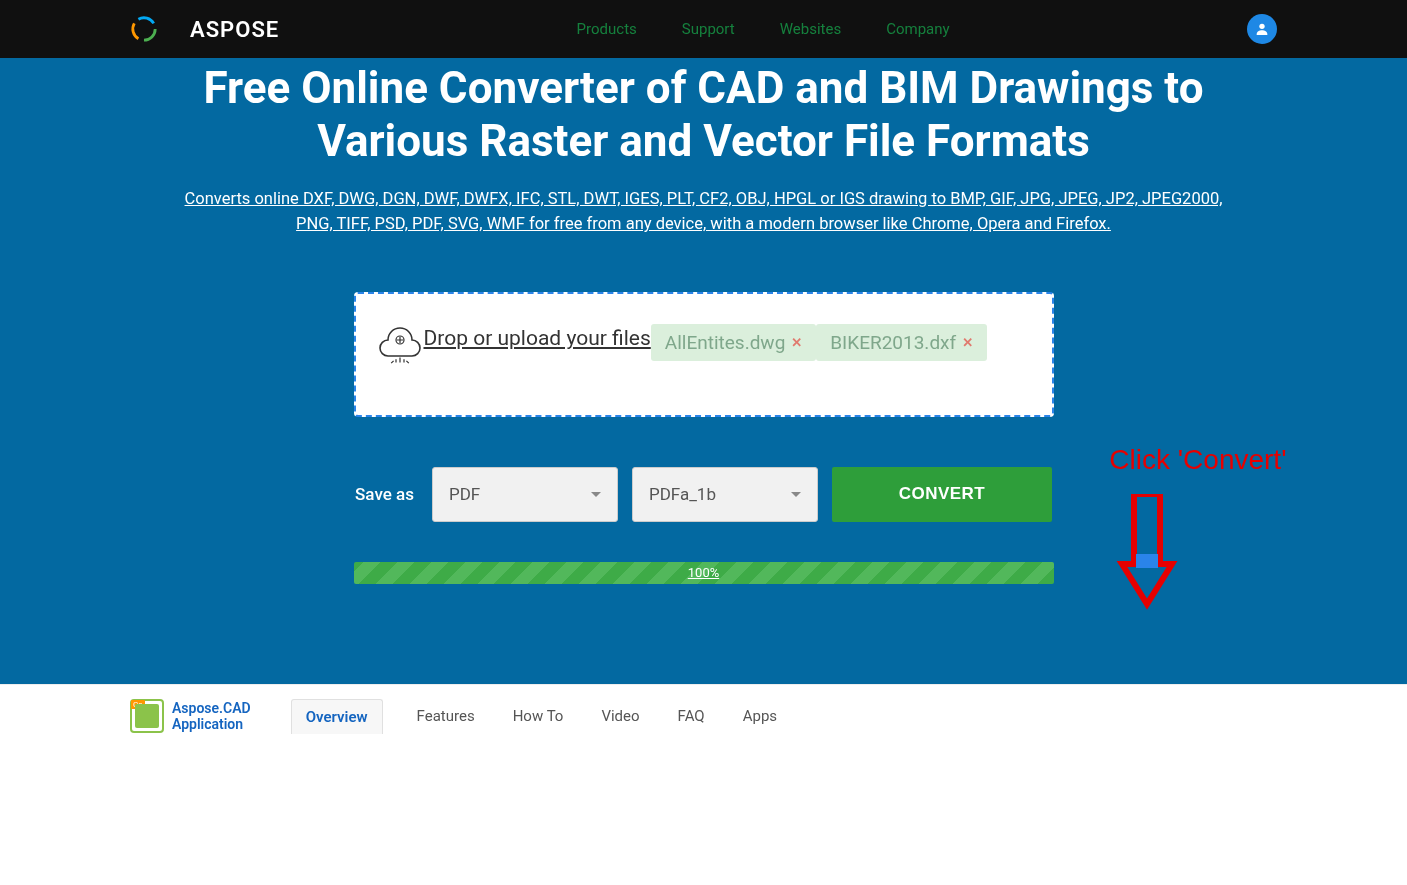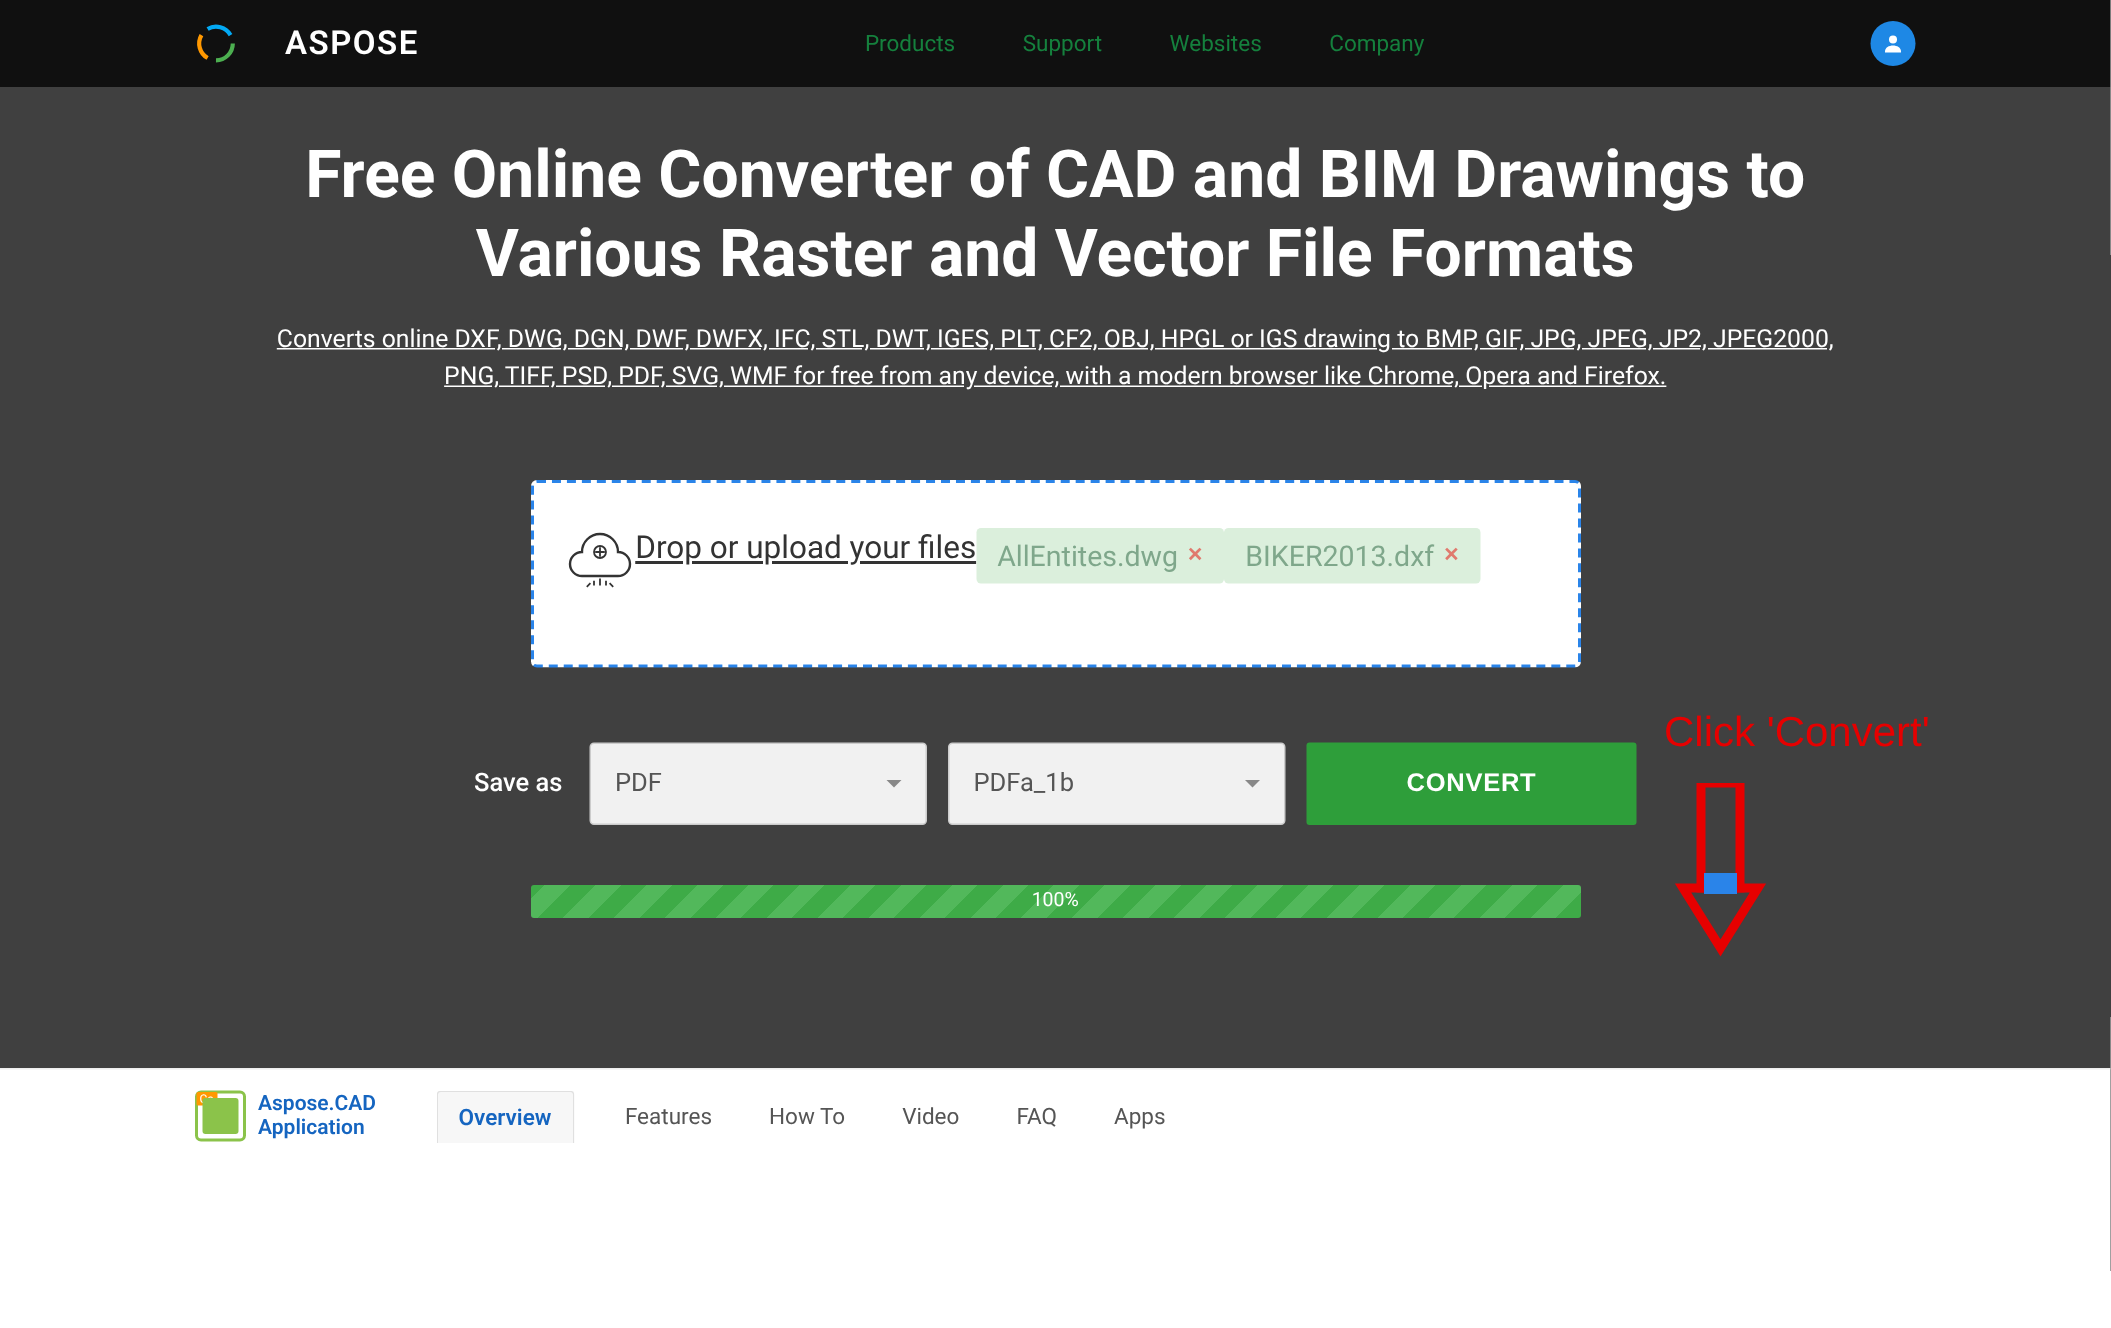--- a/index.html
+++ b/index.html
@@ -6,40 +6,40 @@
 body { font-family: -apple-system, BlinkMacSystemFont, "Segoe UI", Roboto, Arial, sans-serif; background: #fff; }
 
 .topbar { background: #101010; height: 58px; display: flex; align-items: center; padding: 0 130px; justify-content: space-between; }
 .topbar-left { display: flex; align-items: center; gap: 10px; }
 .logo-swirl { width: 28px; height: 28px; }
 .logo-text { color: #fff; font-weight: 600; font-size: 22px; letter-spacing: 1px; margin-left: 22px; }
 .topbar-nav { display: flex; gap: 45px; }
 .topbar-nav a { color: #15803d; text-decoration: none; font-size: 15px; cursor: pointer; }
 .topbar-right { width: 30px; height: 30px; background: #1e88e5; border-radius: 50%; display: flex; align-items: center; justify-content: center; cursor: pointer; }
 
-.hero { background: #404040; padding: 32px 130px 100px; text-align: center; position: relative; }
+.hero { background: #0369a1; padding: 4px 130px 100px; text-align: center; position: relative; }
 .hero h1 { color: #fff; font-size: 44px; font-weight: 700; line-height: 1.2; margin-bottom: 18px; }
 .hero p { color: #fff; font-size: 16.5px; line-height: 1.55; max-width: 1070px; margin: 0 auto; text-decoration: underline; }
 
 .dropzone { background: #fff; border: 2px dashed #2a84e9; border-radius: 4px; width: 700px; margin: 55px auto 0; padding: 30px 20px 40px; display: flex; flex-direction: row; align-items: center; position: relative; }
 .dz-icon { width: 48px; height: 40px; margin-bottom: 10px; }
 .dz-label { font-size: 21px; text-decoration: underline; color: #333; margin-bottom: 22px; cursor: pointer; }
 .file-chip { background: #dbefdc; color: #7fa78b; font-size: 19px; padding: 7px 14px; border-radius: 3px; margin-bottom: 14px; display: flex; align-items: center; gap: 6px; }
 .file-chip .x { color: #e07a6e; font-weight: bold; font-size: 13px; cursor: pointer; }
 
 .annotation { position: absolute; right: -235px; top: 150px; color: #e60000; font-size: 28px; font-family: "Segoe UI", Arial; text-align: left; }
 .arrow { position: absolute; right: -130px; top: 200px; }
 
 .controls { display: flex; align-items: center; justify-content: center; gap: 14px; margin-top: 50px; }
 .save-as-label { color: #fff; font-size: 17px; font-weight: 500; margin-right: 4px; text-align: center; }
-.dropdown { background: #f1f1f1; border: 1px solid #ccc; border-radius: 3px; width: 225px; height: 55px; display: flex; align-items: center; justify-content: space-between; padding: 0 16px; cursor: pointer; color: #555; font-size: 17px; }
+.dropdown { background: #f1f1f1; border: 1px solid #ccc; border-radius: 3px; width: 186px; height: 55px; display: flex; align-items: center; justify-content: space-between; padding: 0 16px; cursor: pointer; color: #555; font-size: 17px; }
 .dropdown .caret { width: 0; height: 0; border-left: 5px solid transparent; border-right: 5px solid transparent; border-top: 5px solid #888; }
 .convert-btn { background: #2e9e3a; color: #fff; border: none; width: 220px; height: 55px; font-size: 17px; font-weight: 700; letter-spacing: 0.5px; cursor: pointer; border-radius: 2px; }
 
-.progress-bar { width: 700px; height: 22px; margin: 40px auto 0; background: repeating-linear-gradient(-45deg, #3eab47, #3eab47 12px, #52b85b 12px, #52b85b 24px); border-radius: 2px; display: flex; align-items: center; justify-content: center; color: #fff; font-size: 13px; }
+.progress-bar { width: 700px; height: 22px; margin: 40px auto 0; background: repeating-linear-gradient(-45deg, #3eab47, #3eab47 12px, #52b85b 12px, #52b85b 24px); border-radius: 2px; display: flex; align-items: center; justify-content: center; color: #fff; font-size: 13px; text-decoration: underline; }
 
 .footer-nav { border-top: 1px solid #eee; padding: 14px 130px; display: flex; align-items: center; gap: 30px; }
 .app-badge { display: flex; align-items: center; gap: 8px; margin-right: 10px; }
 .app-icon { width: 34px; height: 34px; border: 2px solid #8bc34a; border-radius: 4px; position: relative; }
 .app-icon-inner { position: absolute; top: 3px; left: 3px; right: 3px; bottom: 3px; background: #8bc34a; border-radius: 2px; }
 .app-icon-tag { position:absolute; top:-1px; left:-1px; font-size:8px; background:#ff9800; color:#fff; padding:0 2px; border-radius:1px; }
 .app-text { font-size: 14px; color: #1565c0; font-weight: 600; line-height: 1.15; }
 .footer-tabs { display: flex; gap: 30px; }
 .footer-tab { color: #555; font-size: 15px; cursor: pointer; padding: 8px 4px; }
 .footer-tab.active { color: #1565c0; font-weight: 600; background: #f7f7f7; border: 1px solid #e0e0e0; border-bottom: none; border-radius: 3px 3px 0 0; padding: 8px 14px; }

